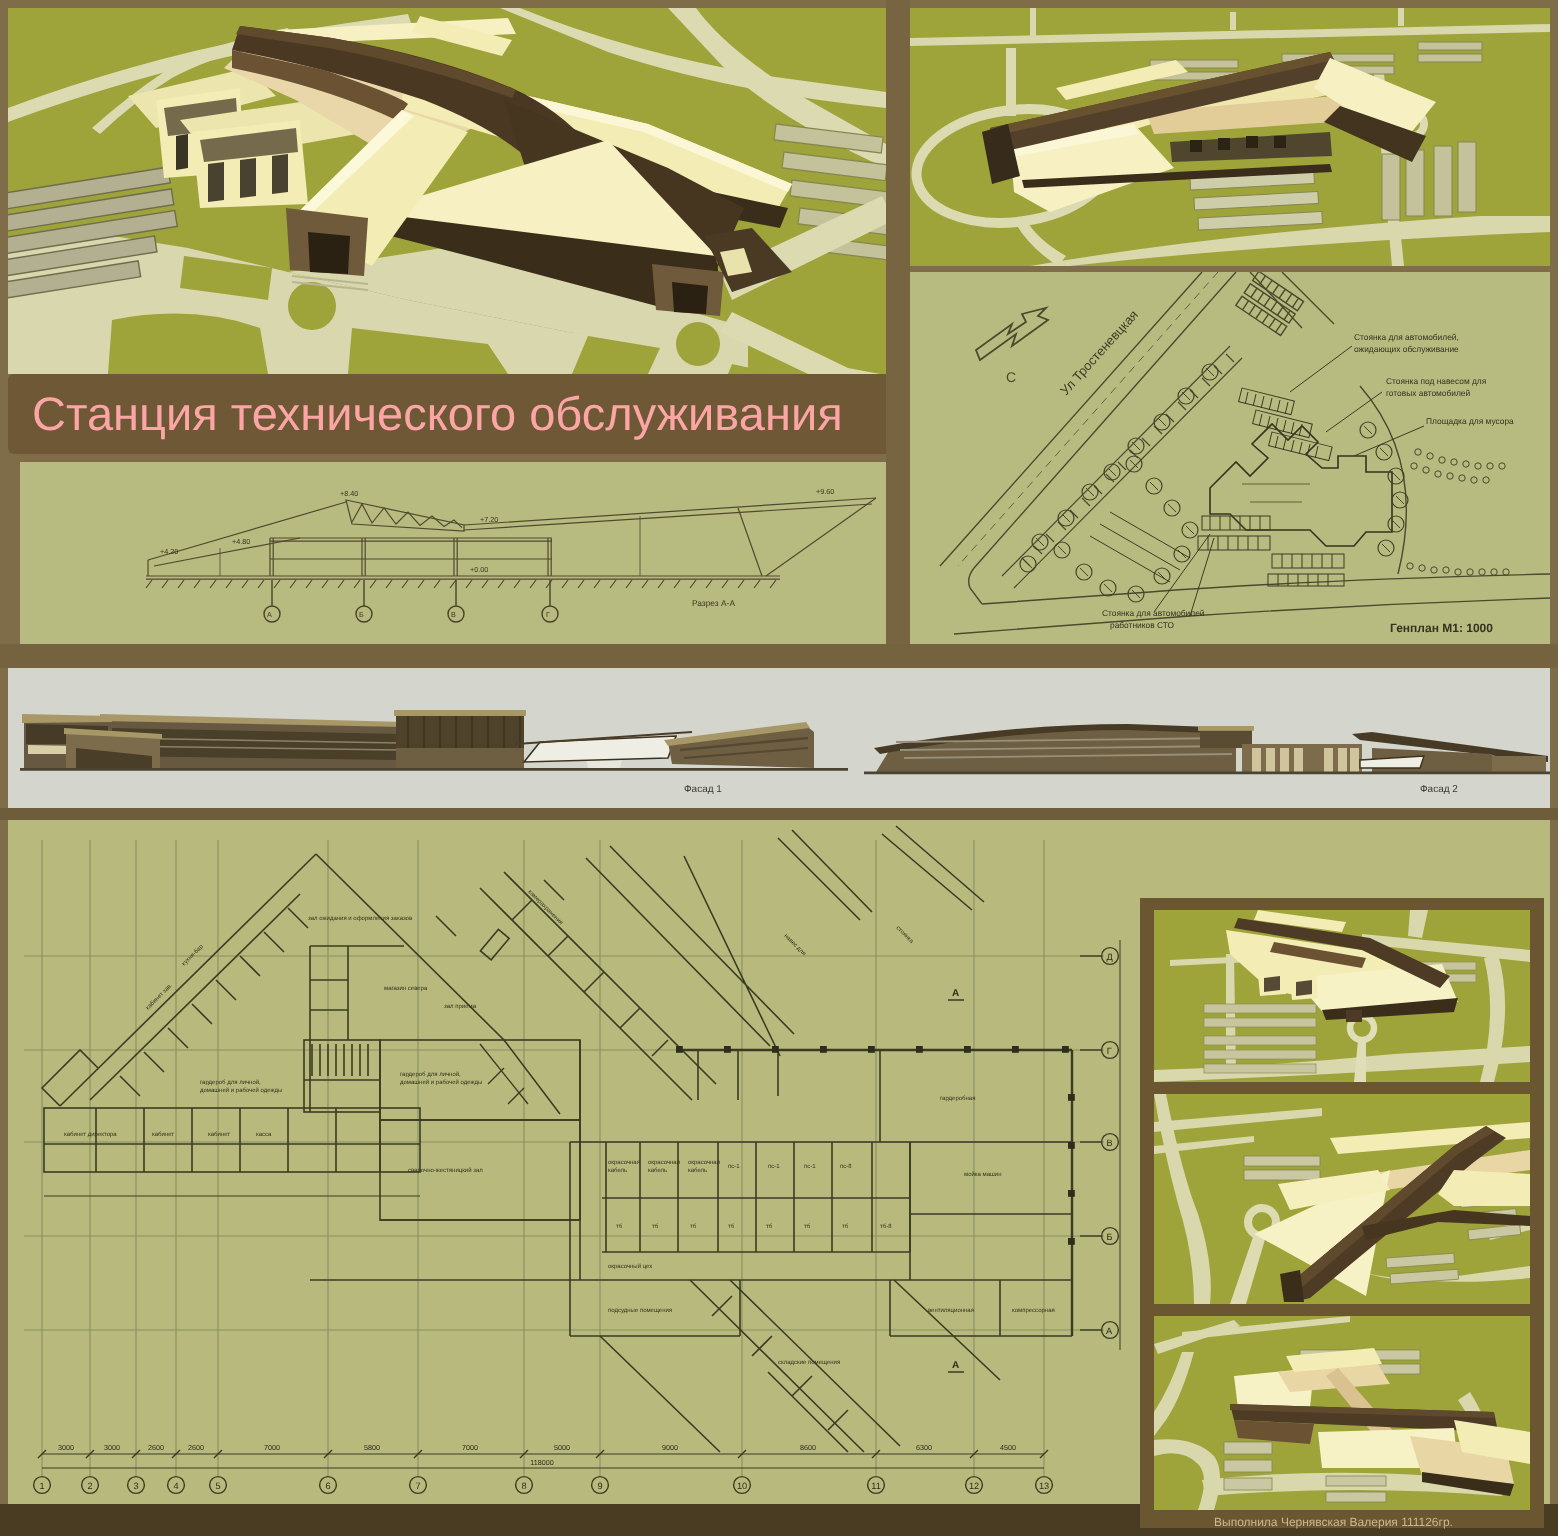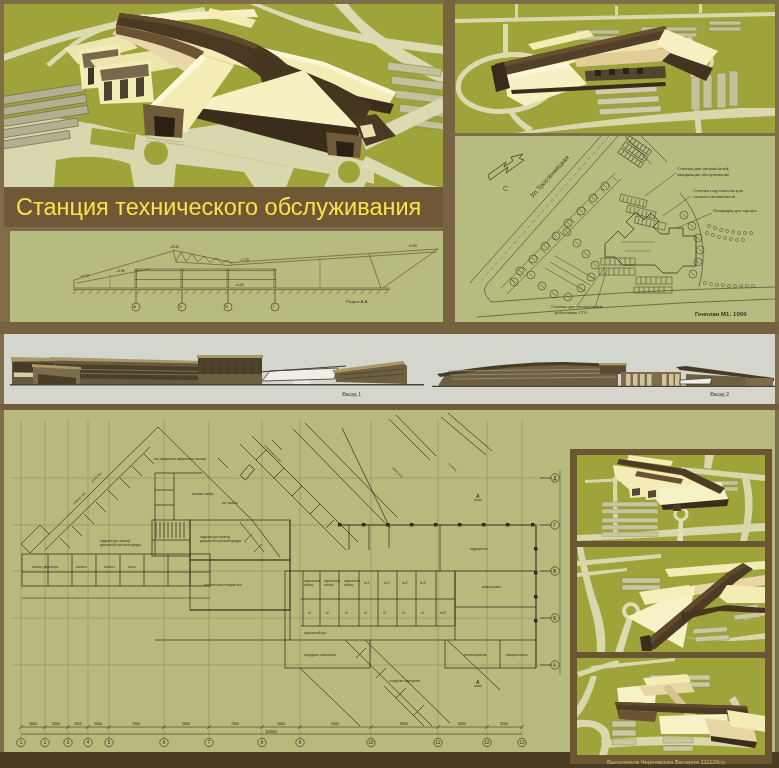--- a/index.html
+++ b/index.html
@@ -181,21 +181,21 @@
 <polygon points="36,62 49,58 55,84 41,88" fill="#372b1b"></polygon>
 
 <polygon points="210,25 263,47 246,68 202,40" fill="#f6f0c2"></polygon>
 
 <polygon points="215,49 258,64 251,77 207,57" fill="#43341f"></polygon>
 
 <polygon points="56,86 210,78 211,82 57,90" fill="#3a2d1a"></polygon>
 </svg>
   </div>
 
-<div class="abs" style="left:4px;top:187px;width:448px;height:40px;background:#6e5836;border-radius:3px;color:#fde047;font-size:23.5px;line-height:40px;padding-left:12px;box-sizing:border-box">Станция технического обслуживания</div>
+<div class="abs" style="left:4px;top:187px;width:448px;height:40px;background:#6e5836;border-radius:3px;color:#fca5a5;font-size:23.5px;line-height:40px;padding-left:12px;box-sizing:border-box">Станция технического обслуживания</div>
 
 <div class="abs" style="left:443px;top:0;width:12px;height:322px;background:#776542"></div>
 <div class="abs" style="left:0;top:322px;width:779px;height:12px;background:#75633f"></div>
 <div class="abs" style="left:0;top:404px;width:779px;height:6px;background:#6e5c3a"></div>
 
 <div class="abs" style="left:10px;top:231px;width:433px;height:91px;background:#b8bb80" id="sec">
 <svg width="433" height="91" viewBox="0 0 433 91">
 <rect width="433" height="91" fill="#b8bb80"></rect>
 <g stroke="#50492e" stroke-width="0.6" fill="none">
 

